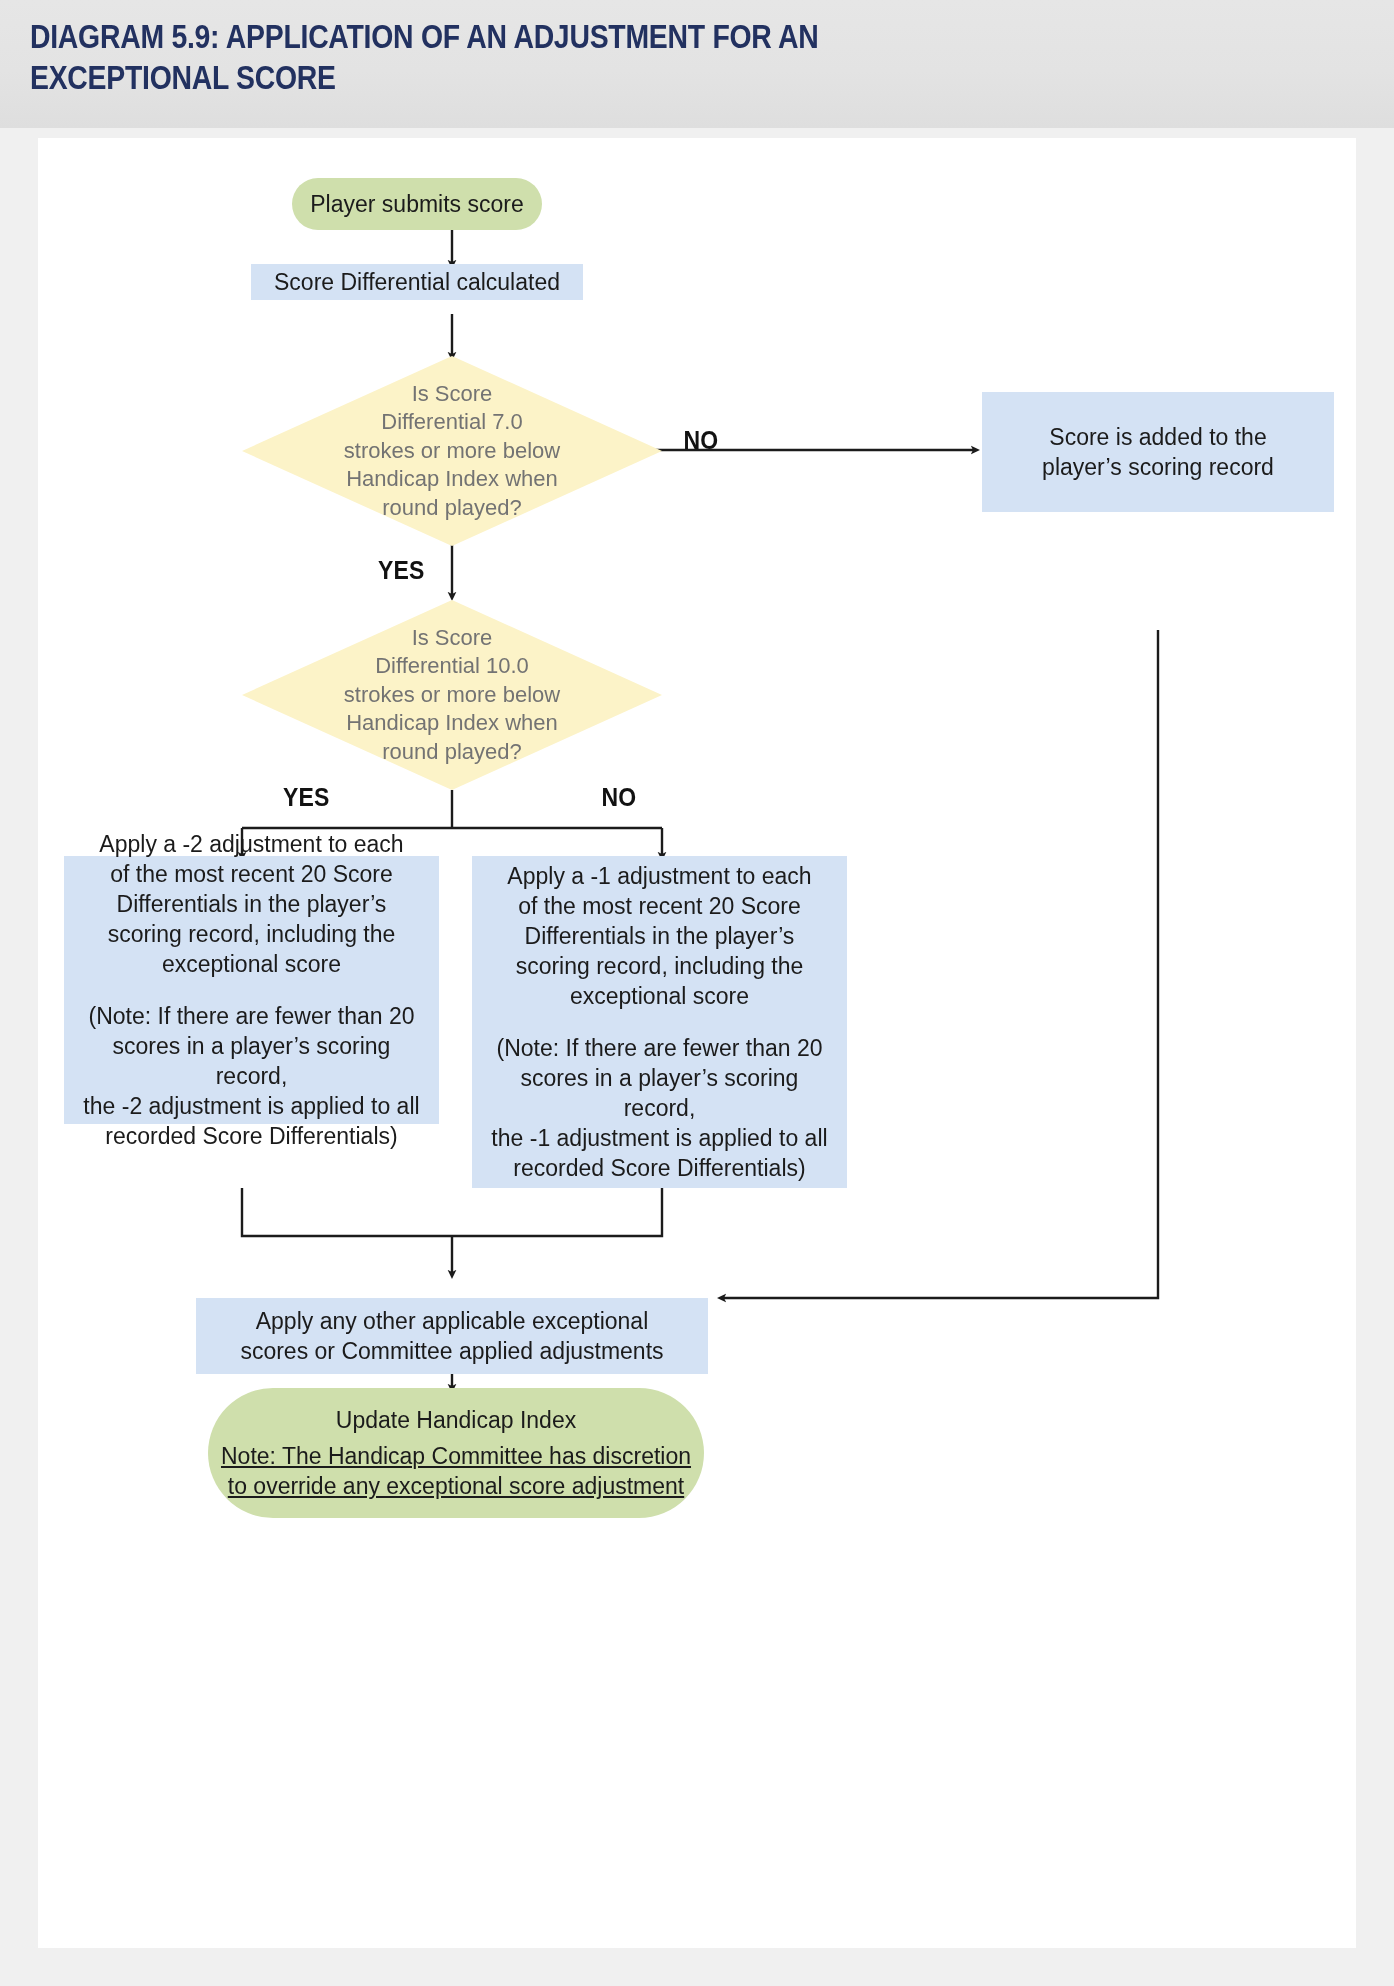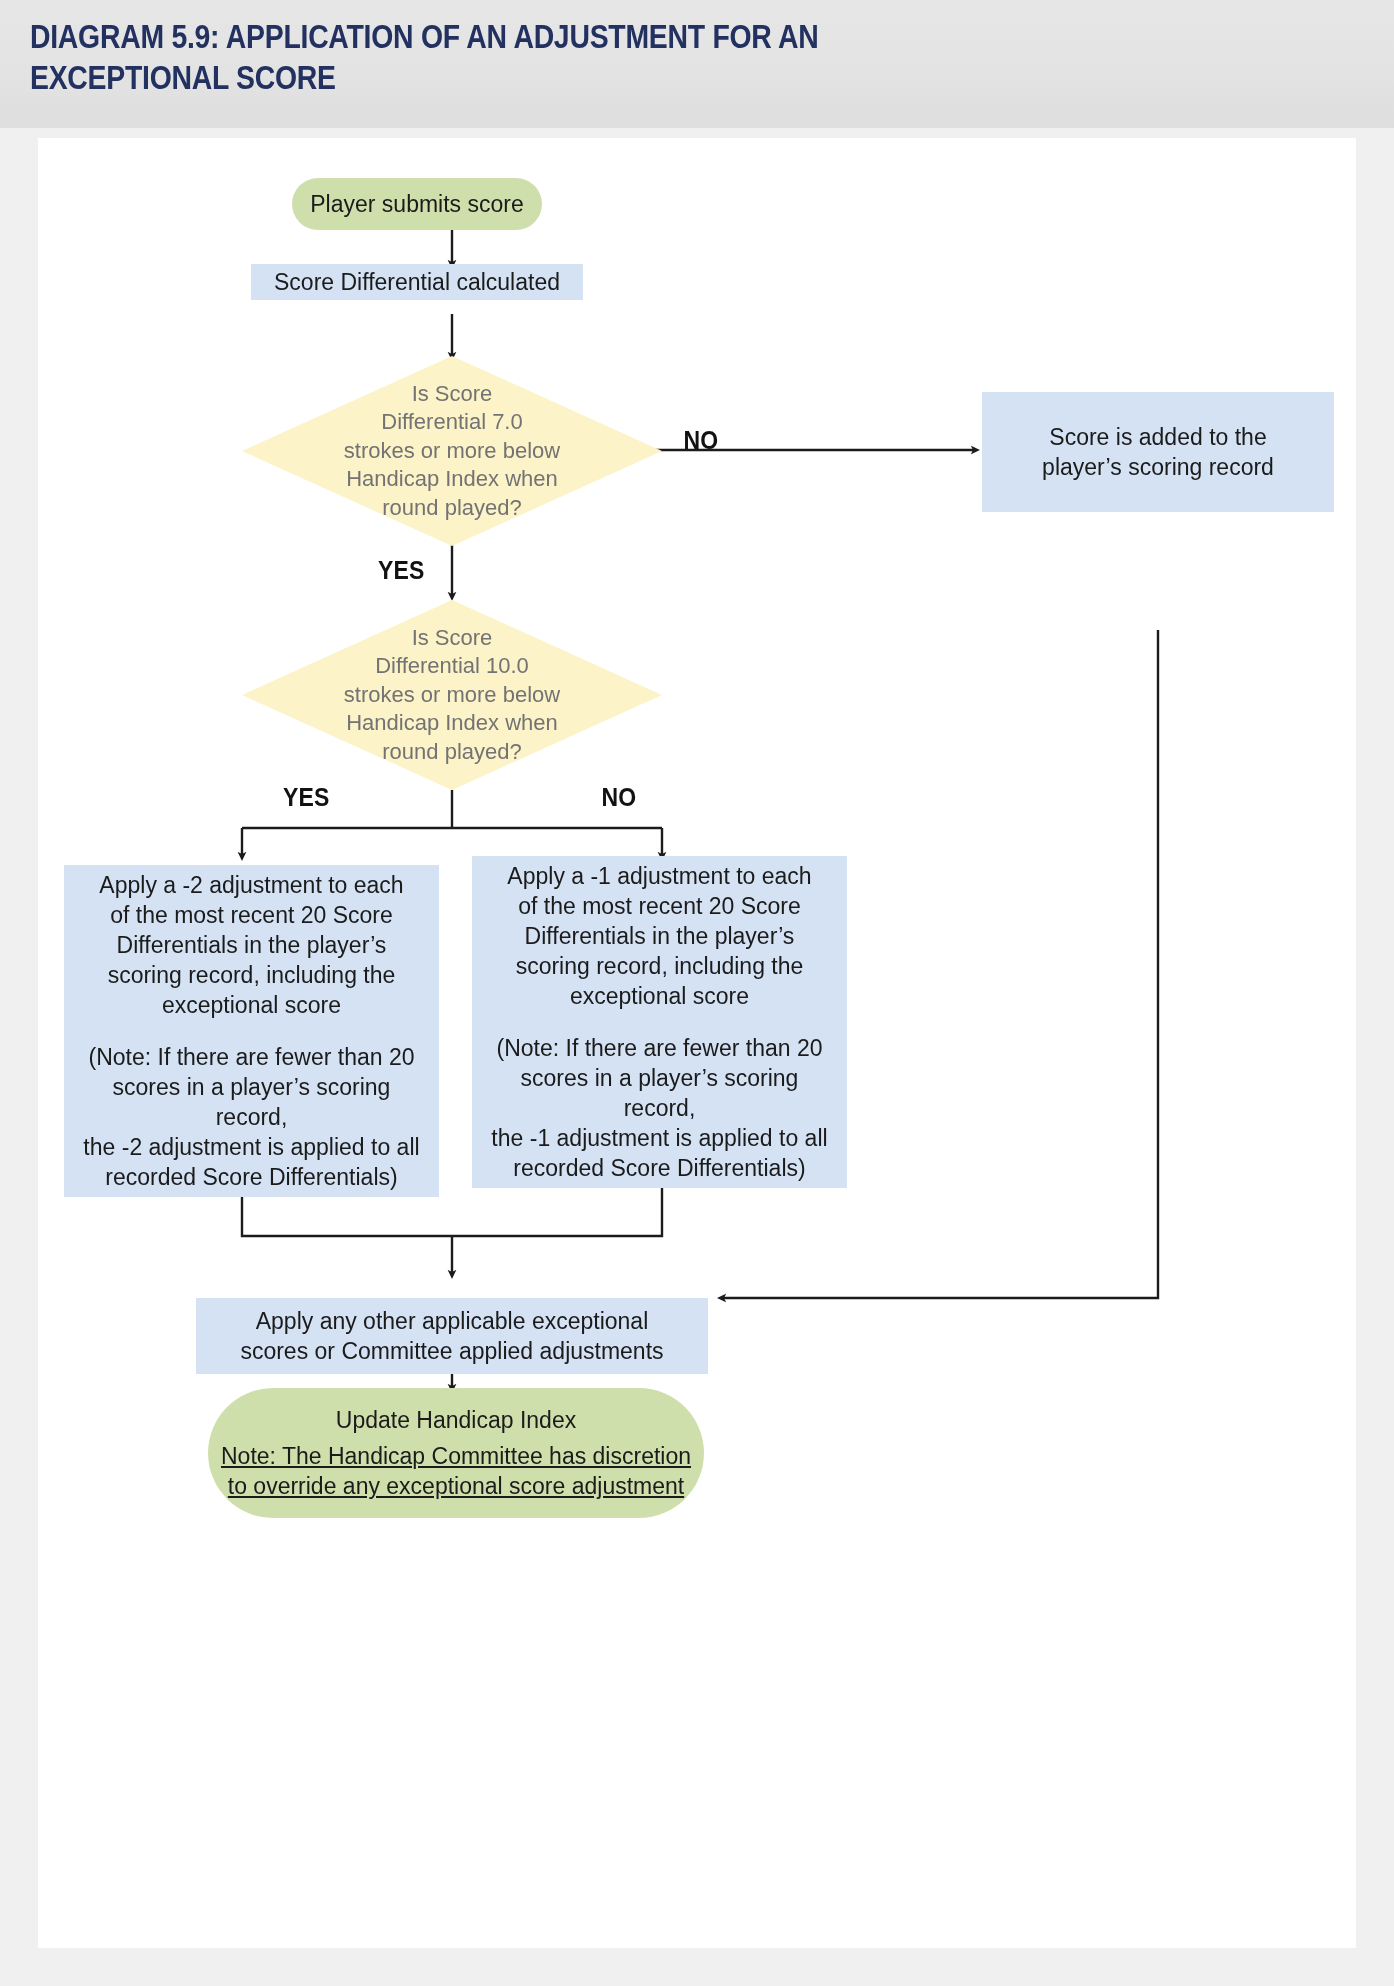--- a/index.html
+++ b/index.html
@@ -168,21 +168,21 @@
       <div class="diamond-text">Is Score
 Differential 10.0
 strokes or more below
 Handicap Index when
 round played?</div>
     </div>
 
     <div class="branch-label" style="left:243px;top:645px;">YES</div>
     <div class="branch-label" style="left:562px;top:645px;">NO</div>
 
-    <div class="node proc" style="left:26px;top:718px;width:375px;height:332px;padding:24px 14px;margin-top:9px;">
+    <div class="node proc" style="left:26px;top:718px;width:375px;height:268px;padding:24px 14px;">
       <div class="para">Apply a -2 adjustment to each
 of the most recent 20 Score
 Differentials in the player’s
 scoring record, including the
 exceptional score</div>
       <div class="para">(Note: If there are fewer than 20
 scores in a player’s scoring record,
 the -2 adjustment is applied to all
 recorded Score Differentials)</div>
     </div>

